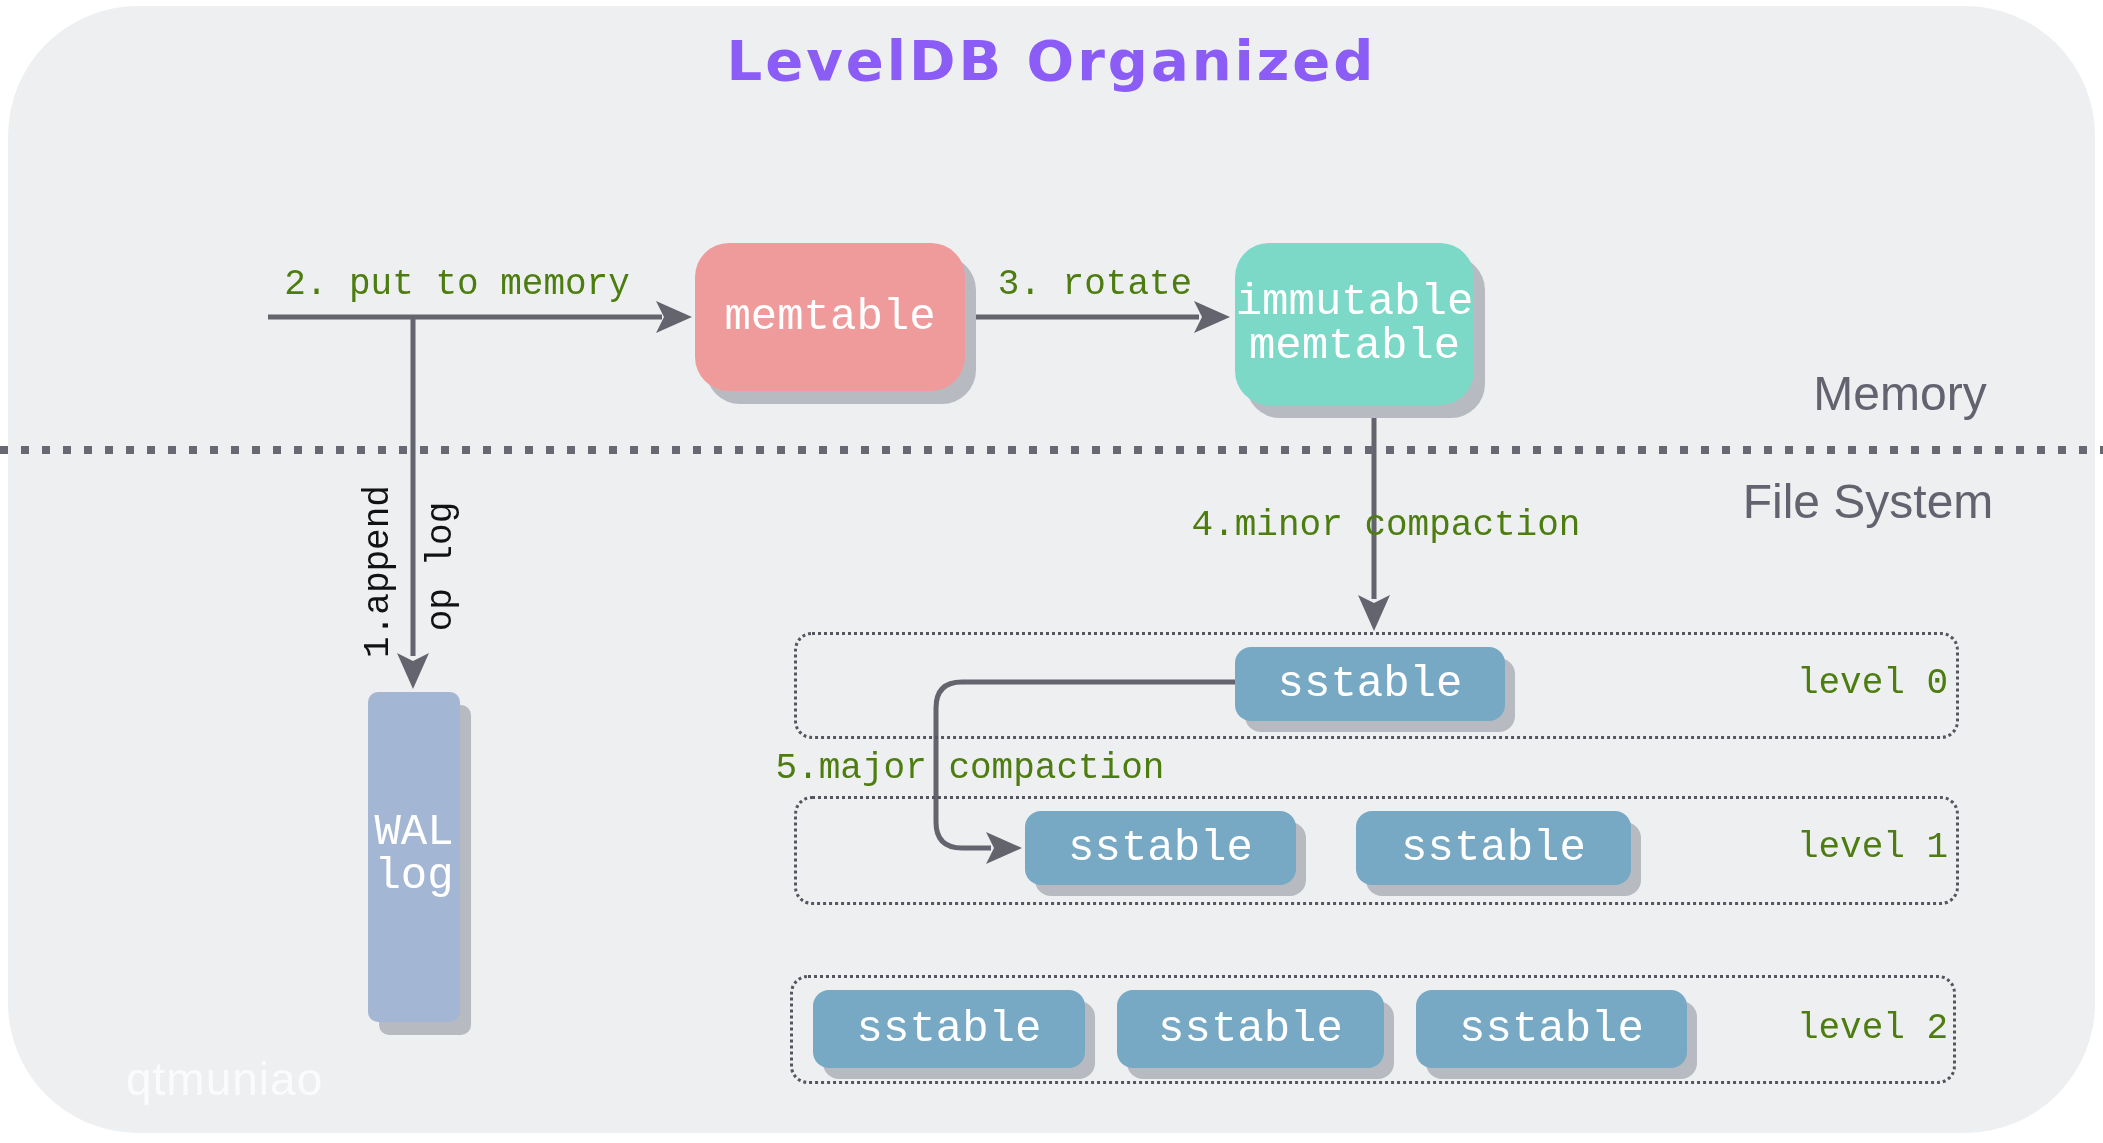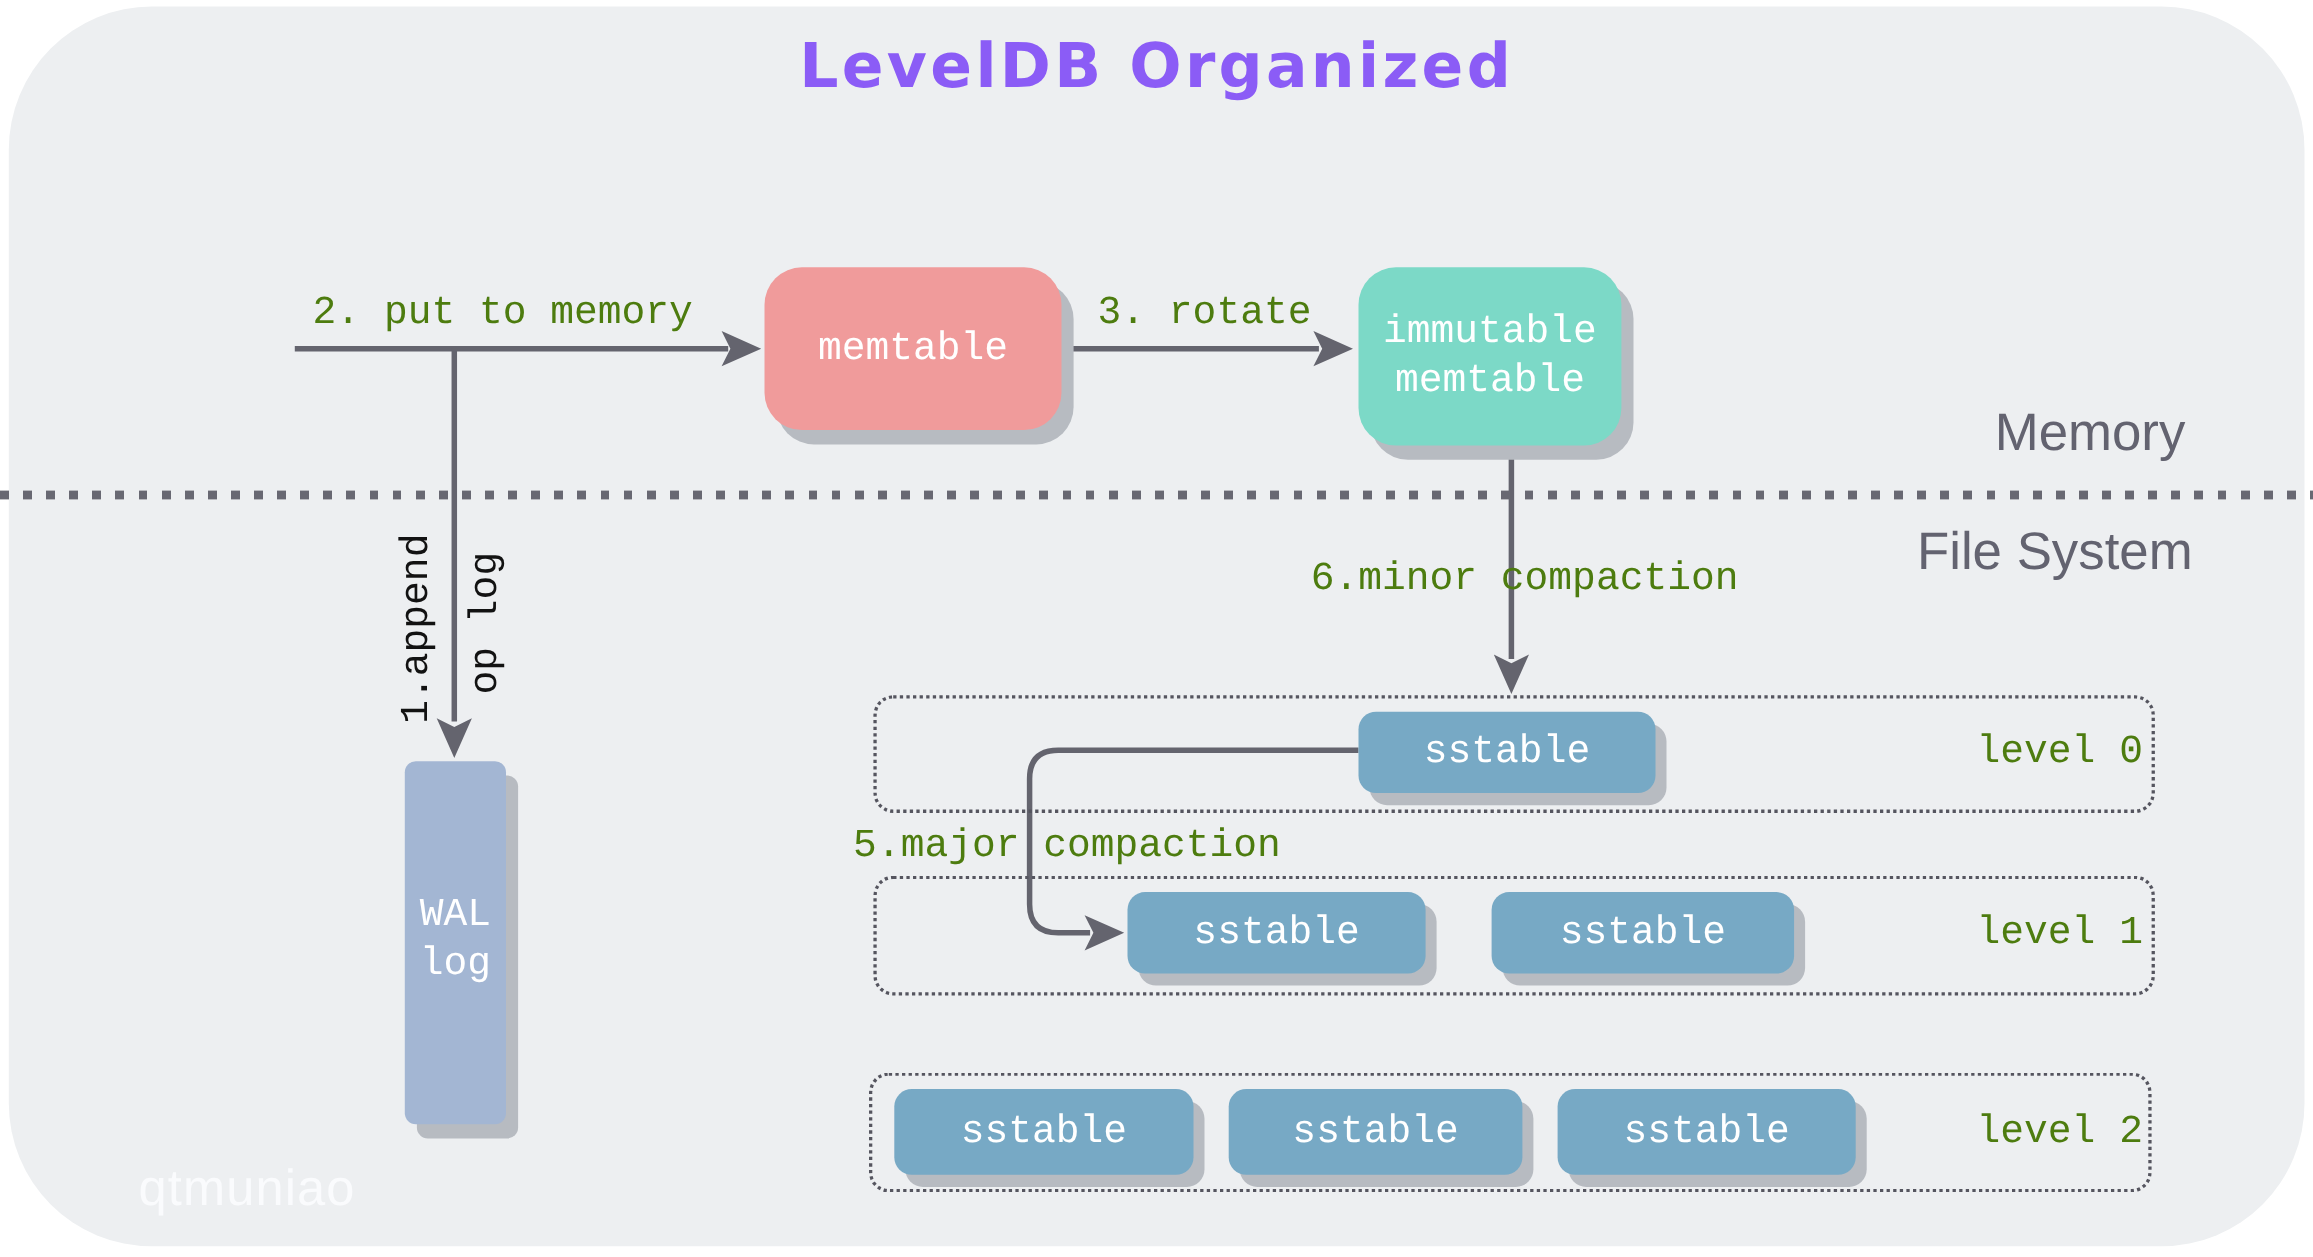--- a/index.html
+++ b/index.html
@@ -27,21 +27,21 @@
     font-size:36px;color:#4d7c0f;white-space:pre;
   }
   .region-label{
     position:absolute;
     font-family:"Liberation Sans", sans-serif;
     font-size:48px;color:#636370;
   }
   .node{
     position:absolute;display:flex;flex-direction:column;
     align-items:center;justify-content:center;
-    color:#ffffff;font-size:36px;line-height:44px;
+    color:#ffffff;font-size:44px;line-height:44px;
     border-radius:34px;
     box-shadow:11px 13px 0 #b7bbc1;
     white-space:pre;
   }
   .memtable{background:#f09b9b;}
   .immutable{background:#7cd9c7;}
   .wal{
     background:#a3b6d3;border-radius:10px;
     justify-content:flex-start;padding-top:118px;box-sizing:border-box;
   }
@@ -100,21 +100,21 @@
       <path class="conn-head" d="M1374,631 L1358,595 L1374,603 L1390,595 Z"></path>
     </g>
     <g>
       <path class="conn-line" d="M1235,682 H962 Q936,682 936,708 V822 Q936,848 962,848 H991"></path>
       <path class="conn-head" d="M1022,848 L986,832 L994,848 L986,864 Z"></path>
     </g>
   </svg>
 
   <div class="mono-label" style="left:262px;top:264px;width:390px;text-align:center;">2. put to memory</div>
   <div class="mono-label" style="left:975px;top:264px;width:240px;text-align:center;">3. rotate</div>
-  <div class="mono-label" style="left:1191px;top:505px;width:390px;text-align:center;">6.minor compaction</div>
+  <div class="mono-label" style="left:1191px;top:505px;width:390px;text-align:center;">4.minor compaction</div>
   <div class="mono-label" style="left:775px;top:748px;width:390px;text-align:center;">5.major compaction</div>
 
   <div class="vlabel" style="left:291px;top:551px;width:175px;text-align:center;">1.append</div>
   <div class="vlabel" style="left:375px;top:546px;width:132px;text-align:center;">op log</div>
 
   <div class="node memtable" style="left:695px;top:243px;width:270px;height:148px;">
     <span>memtable</span>
   </div>
 
   <div class="node immutable" style="left:1235px;top:243px;width:239px;height:162px;">

